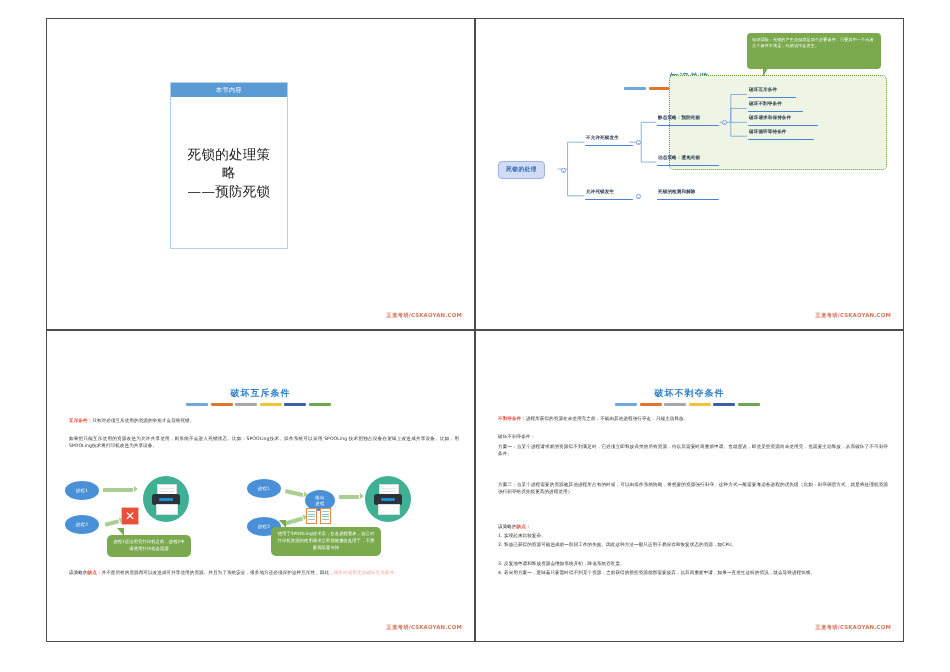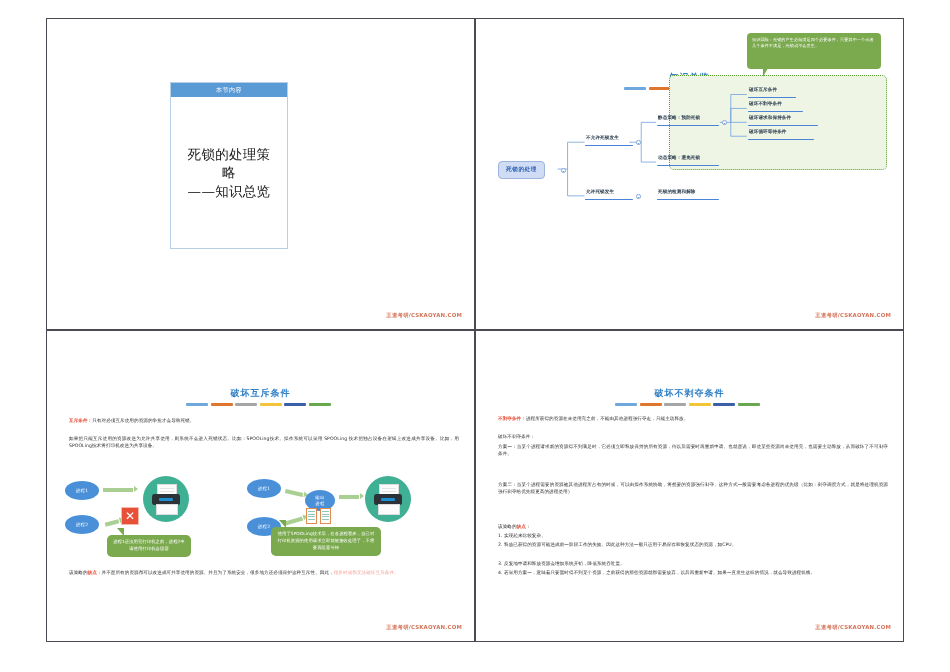--- a/index.html
+++ b/index.html
@@ -292,21 +292,21 @@
 <div class="sheet">
   <div class="grid">
 
     <div class="slide">
       <div class="s1-card">
         <div class="s1-card-head">本节内容</div>
         <div class="s1-card-body">
           <div class="s1-title">
             <div>死锁的处理策</div>
             <div>略</div>
-            <div>——知识总览</div>
+            <div>——预防死锁</div>
           </div>
         </div>
       </div>
       <div class="watermark">王道考研/CSKAOYAN.COM</div>
     </div>
 
     <div class="slide">
       <div class="sl-title" style="top:52px;">知识总览</div>
       <div class="bar" style="left:148px; top:68px;">
         <i style="background:#6fa8dc"></i>

